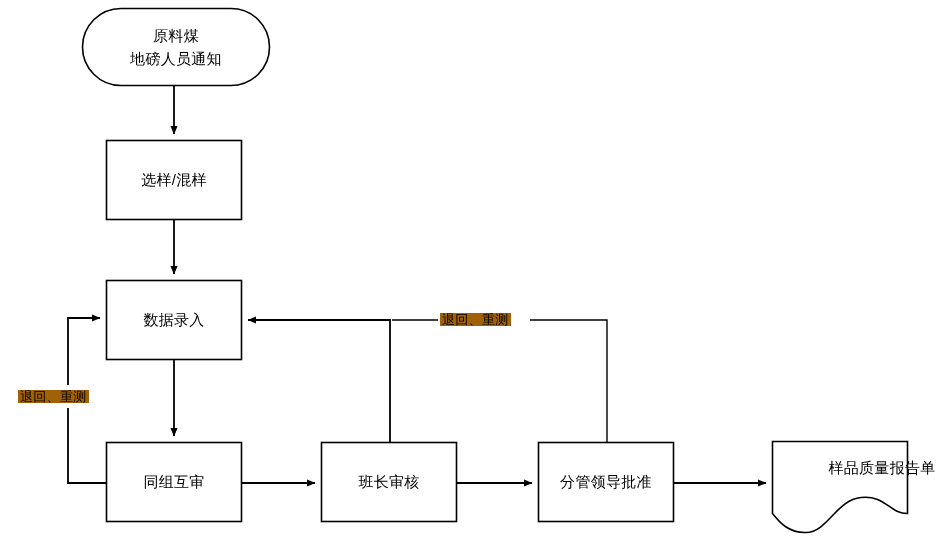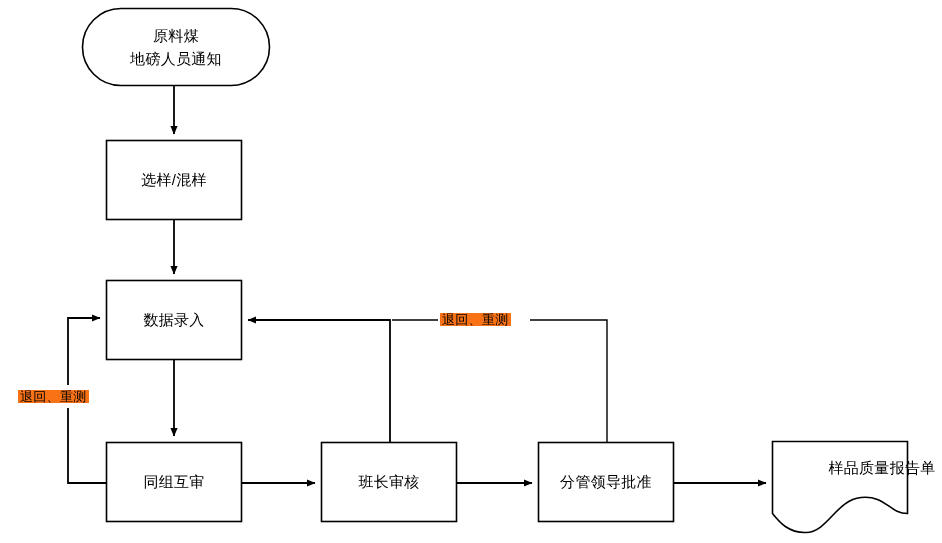--- a/index.html
+++ b/index.html
@@ -33,21 +33,21 @@
     letter-spacing: 0.3px;
     white-space: pre-line;
     pointer-events: none;
   }
   .edge-label {
     position: absolute;
     color: #000000;
     font-size: 13px;
     letter-spacing: 0.3px;
     white-space: nowrap;
-    background: #f97316;
+    background: #a16207;
     padding: 0 2px;
     line-height: 1;
   }
 </style>
 </head>
 <body>
 
 <div id="canvas">
 
   <svg id="flow-svg" width="942" height="543" viewBox="0 0 942 543">

